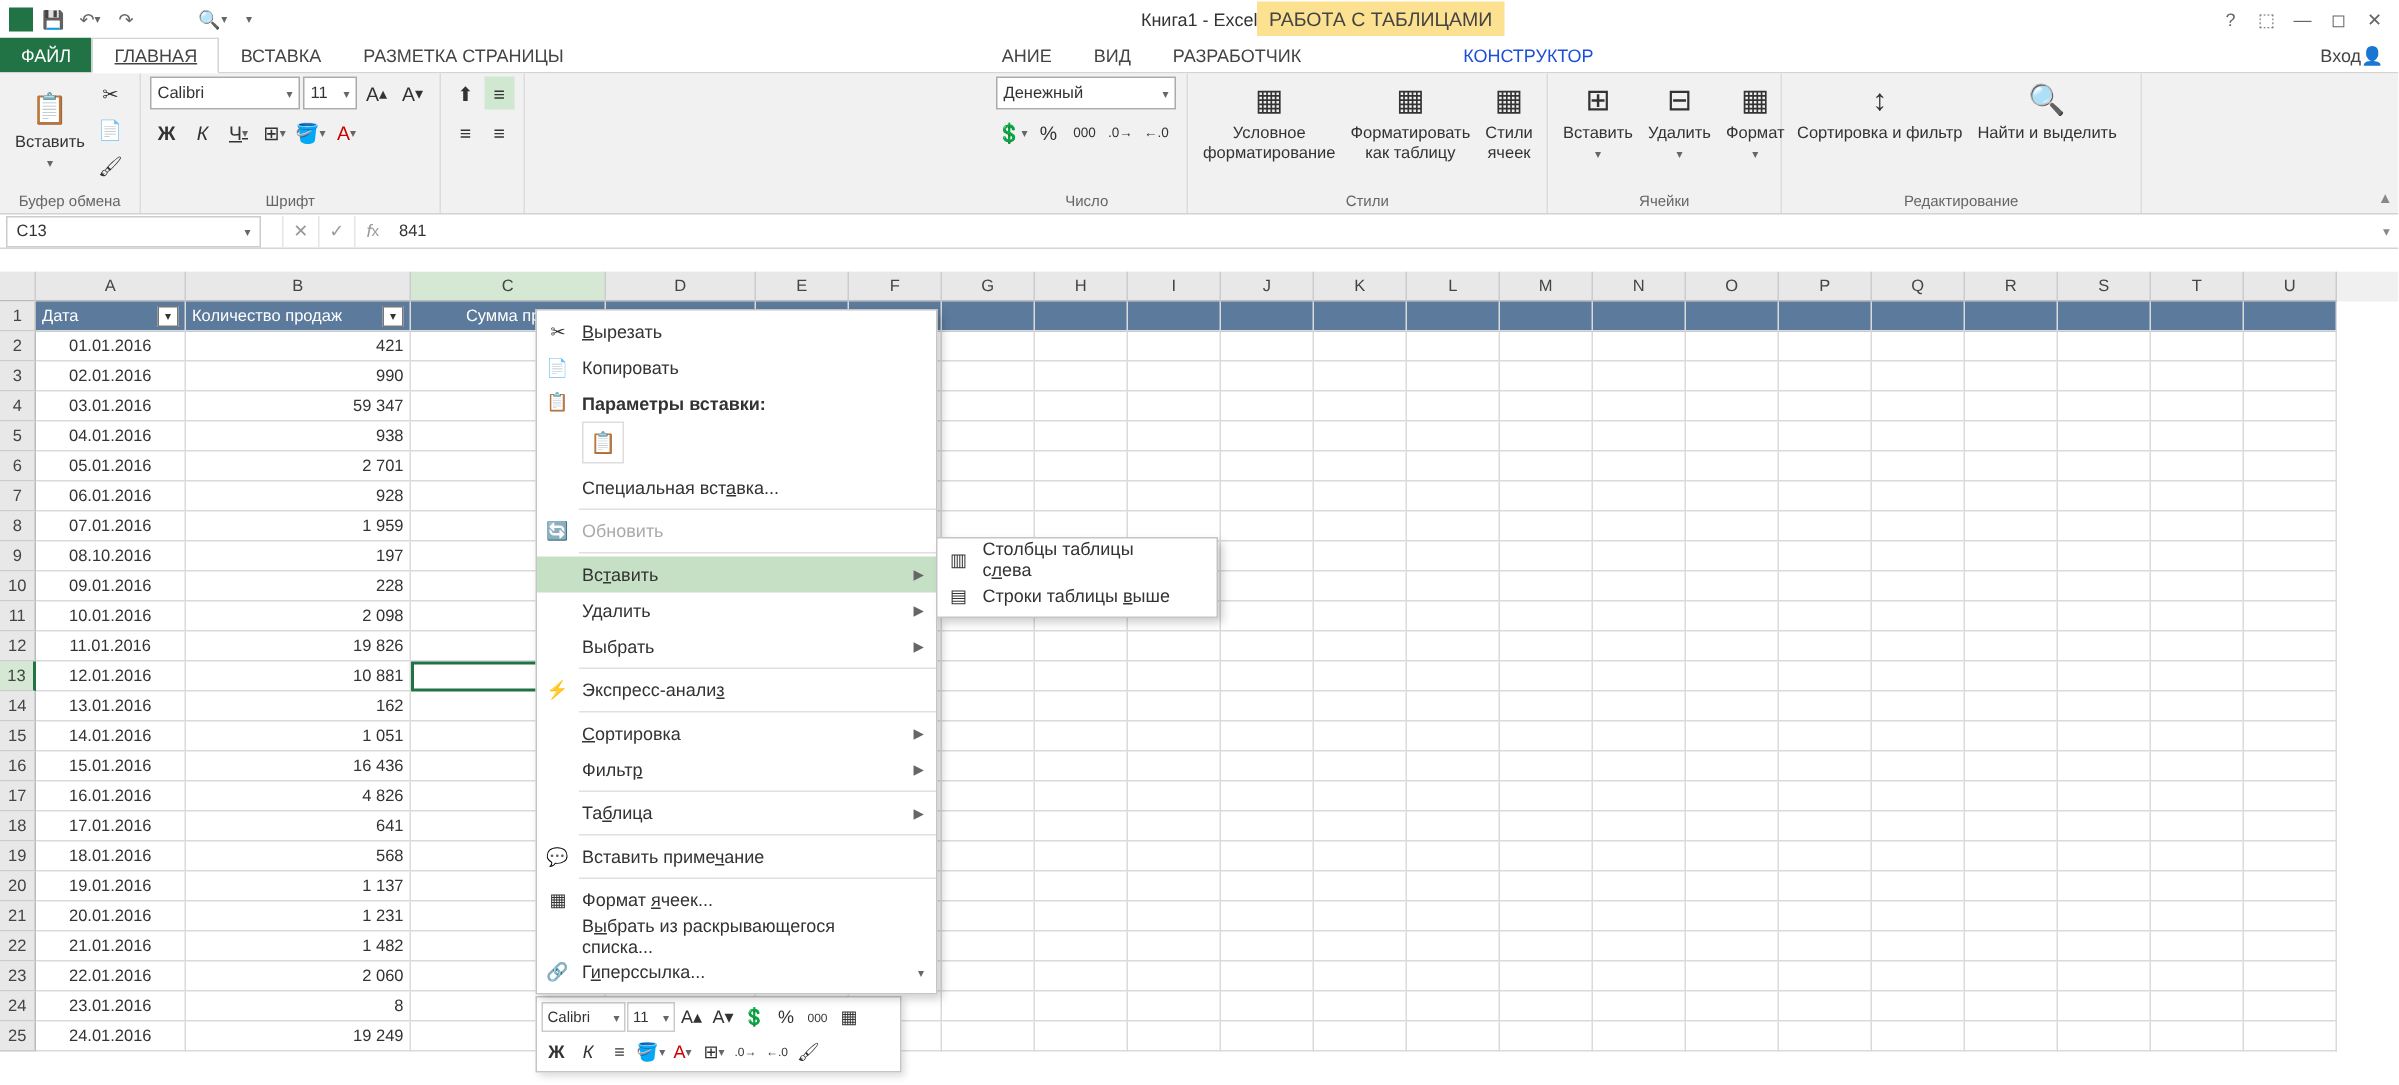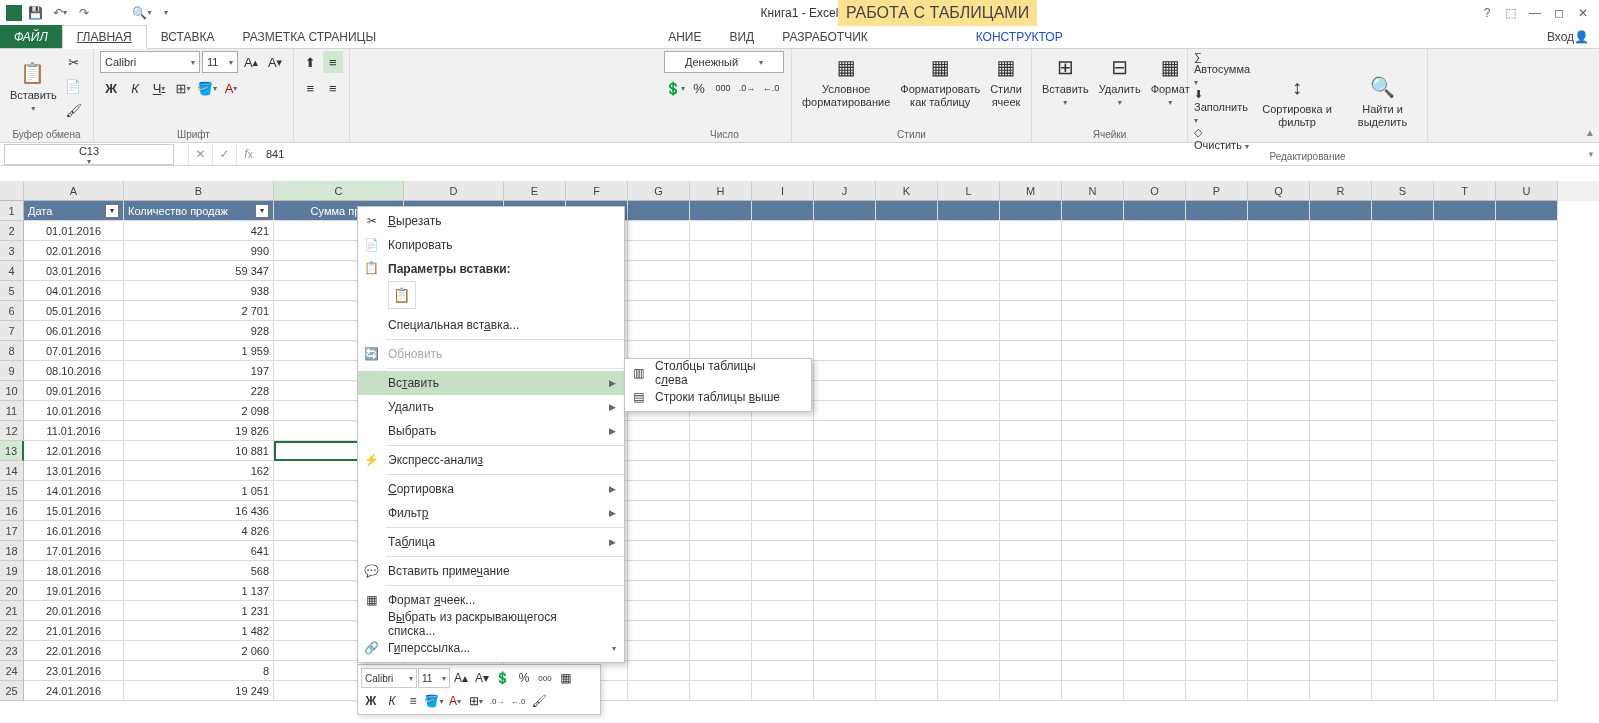--- a/index.html
+++ b/index.html
@@ -5,48 +5,48 @@
 * { margin: 0; padding: 0; box-sizing: border-box; font-family: 'Segoe UI', Tahoma, sans-serif; }
 body { background: #fff; width: 1599px; height: 723px; overflow: hidden; font-size: 12px; color: #333; position: relative; }
 
 
 .titlebar { height: 25px; background: #fff; display: flex; align-items: center; position: relative; }
 .titlebar-left { display: flex; align-items: center; gap: 4px; padding-left: 6px; }
 .titlebar-icon { width: 16px; height: 16px; background: #217346; display: inline-block; }
 .qat-btn { width: 20px; height: 20px; display: flex; align-items: center; justify-content: center; color: #666; cursor: pointer; }
 .titlebar-center { position: absolute; left: 50%; transform: translateX(-50%); font-size: 12px; }
 .titlebar-right { position: absolute; right: 6px; display: flex; gap: 4px; align-items: center; }
-.table-tools-tab { position: absolute; left: 838px; background: #fce191; color: #444; font-size: 16px; padding: 4px 8px; }
+.table-tools-tab { position: absolute; left: 838px; background: #fce191; color: #444; font-size: 13px; padding: 4px 8px; }
 
 
 .ribbon-tabs { height: 24px; display: flex; align-items: stretch; border-bottom: 1px solid #d4d4d4; }
 .ribbon-tab { padding: 4px 14px; font-size: 12px; cursor: pointer; display: flex; align-items: center; color: #444; }
-.ribbon-tab.file { background: #217346; color: #fff; font-style: italic; }
+.ribbon-tab.file { background: #217346; color: #fff; }
 .ribbon-tab.active { background: #fff; border: 1px solid #d4d4d4; border-bottom: 1px solid #fff; margin-bottom: -1px; text-decoration: underline; }
 .ribbon-tab.designer { color: #1d4ed8; }
 .ribbon-tabs .spacer80 { width: 80px; }
 .ribbon-tabs .flex1 { flex: 1; }
 .signin { padding: 4px 10px; font-size: 12px; color: #444; display: flex; align-items: center; }
 
 
 .ribbon { height: 94px; background: #f1f1f1; border-bottom: 1px solid #d4d4d4; display: flex; position: relative; }
 .ribbon-group { border-right: 1px solid #dcdcdc; padding: 2px 6px 0; display: flex; flex-direction: column; justify-content: space-between; }
 .ribbon-group-title { font-size: 10px; color: #666; text-align: center; padding-bottom: 2px; position: relative; }
 .ribbon-row { display: flex; align-items: center; gap: 2px; }
 .ribbon-btn-large { display: flex; flex-direction: column; align-items: center; padding: 2px 4px; cursor: pointer; font-size: 11px; gap: 2px; text-align: center; line-height: 1.2; }
 .ribbon-btn-large .icon { width: 28px; height: 28px; display: flex; align-items: center; justify-content: center; font-size: 20px; }
 .ribbon-btn-sm { width: 22px; height: 22px; display: flex; align-items: center; justify-content: center; cursor: pointer; font-size: 13px; }
 .font-combo { width: 100px; height: 22px; border: 1px solid #ababab; background: #fff; padding: 0 4px; font-size: 11px; display: flex; align-items: center; justify-content: space-between; }
 .size-combo { width: 36px; height: 22px; border: 1px solid #ababab; background: #fff; padding: 0 4px; font-size: 11px; display: flex; align-items: center; justify-content: space-between; }
-.number-combo { width: 120px; height: 22px; border: 1px solid #ababab; background: #fff; padding: 0 20px; font-size: 11px; display: flex; align-items: center; justify-content: space-between; }
+.number-combo { width: 120px; height: 22px; border: 1px solid #ababab; background: #fff; padding: 0 4px; font-size: 11px; display: flex; align-items: center; justify-content: space-between; }
 .dd-arrow { font-size: 8px; color: #666; }
 
 
 .formula-bar { height: 23px; display: flex; align-items: center; border-bottom: 1px solid #d4d4d4; background: #fff; }
-.name-box { width: 170px; height: 21px; border: 1px solid #ccc; margin: 0 4px; padding: 0 6px; font-size: 11px; display: flex; align-items: center; justify-content: space-between; flex-direction: column; }
+.name-box { width: 170px; height: 21px; border: 1px solid #ccc; margin: 0 4px; padding: 0 6px; font-size: 11px; display: flex; align-items: center; justify-content: space-between; }
 .fb-btn { width: 24px; height: 21px; display: flex; align-items: center; justify-content: center; color: #999; border-left: 1px solid #e5e5e5; }
 .fb-input { flex: 1; padding: 0 6px; font-size: 11px; }
 .fb-expand { width: 16px; display: flex; align-items: center; justify-content: center; color: #888; font-size: 9px; }
 
 
 .grid-area { position: absolute; top: 181px; left: 0; right: 0; bottom: 0; overflow: hidden; }
 .col-headers { display: flex; height: 20px; background: #f0f0f0; }
 .corner { width: 24px; border-right: 1px solid #ccc; border-bottom: 1px solid #bbb; background: #e8e8e8; }
 .col-h { border-right: 1px solid #ccc; border-bottom: 1px solid #bbb; display: flex; align-items: center; justify-content: center; font-size: 11px; color: #444; background: #e8e8e8; }
 .col-h.sel { background: #d4e8d4; }
@@ -239,25 +239,20 @@
       <div class="ribbon-btn-large">
           <span class="icon">▦</span>
           <span>Формат</span>
           <span class="dd-arrow">▾</span>
         </div>
     </div>
     <div class="ribbon-group-title">Ячейки</div>
   </div>
   <div class="ribbon-group" style="width:240px">
     <div class="ribbon-row">
-      <div style="display:flex;flex-direction:column;gap:1px;font-size:11px">
-        <div>∑ <span>Автосумма</span> <span class="dd-arrow">▾</span></div>
-        <div>⬇ <span>Заполнить</span> <span class="dd-arrow">▾</span></div>
-        <div>◇ <span>Очистить</span> <span class="dd-arrow">▾</span></div>
-      </div>
       <div class="ribbon-btn-large">
           <span class="icon">↕</span>
           <span>Сортировка и фильтр</span>
         </div>
       <div class="ribbon-btn-large">
           <span class="icon">🔍</span>
           <span>Найти и выделить</span>
         </div>
     </div>
     <div class="ribbon-group-title">Редактирование</div>

